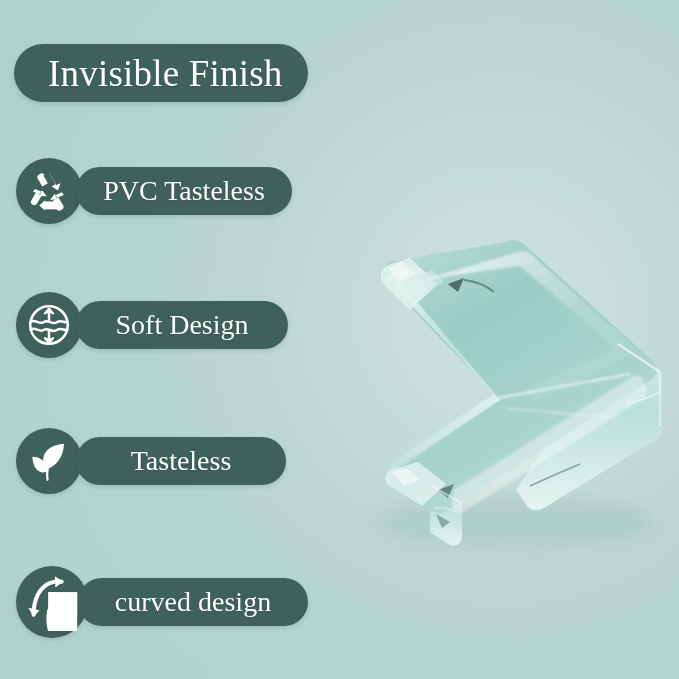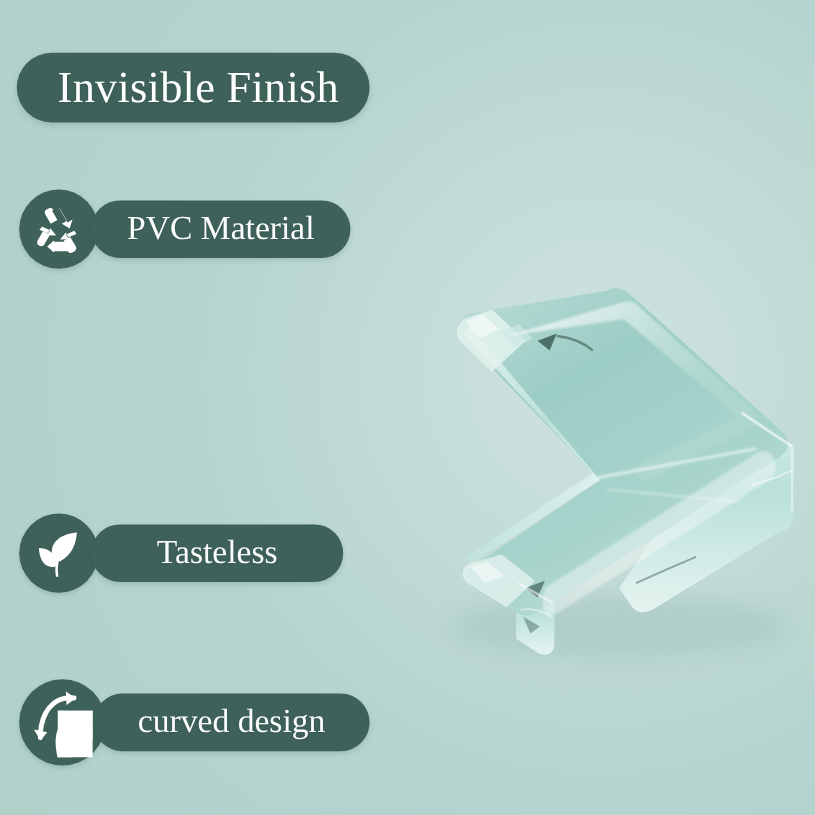--- a/index.html
+++ b/index.html
@@ -100,24 +100,40 @@
         <path d="M24.3 10.6 L30.4 21.3 L22.6 25.8 L16.2 14.7 C15.1 12.8 15.8 10.4 17.7 9.3 L20.2 7.9 C22.1 6.8 24.5 7.5 25.6 9.4 Z"></path>
         <path d="M12.6 29.2 L21.8 33 L18.4 39 L28.9 39.2 L22.3 31 L19.1 36.6 L9.5 32.6 Z"></path>
         <path d="M9.2 38.4 L21.5 38.4 L21.5 47.4 L8.7 47.4 C6.5 47.4 4.7 45.6 4.7 43.4 L4.7 42.4 C4.7 40.2 6.5 38.4 8.7 38.4 Z" transform="rotate(-60 14 43)"></path>
         <path d="M50 33.8 L40.5 38 L43.8 43.7 L33.4 44 L40.2 35.9 L43.2 41.4 L52.5 37.5 Z"></path>
         <path d="M43.7 56.2 L37.5 45.5 L45.3 41 L51.8 52.2 C52.9 54.1 52.2 56.5 50.3 57.6 L47.8 59 C45.9 60.1 43.5 59.4 42.4 57.5 Z"></path>
         <path d="M24 46.5 L44.5 46.5 L44.5 57.5 L24 57.5 Z" transform="rotate(0 34 52)"></path>
         <path d="M18.5 52 L26.5 45 L26.5 59 Z"></path>
       </svg>
     </div>
     <div class="label-pill">
-      <span class="txt">PVC Material</span>
-    </div>
-  </div>
-
+      <span class="txt">PVC Tasteless</span>
+    </div>
+  </div>
+
+  <div class="feature f1">
+    <div class="badge">
+      <svg width="50" height="50" viewBox="0 0 64 64" fill="none" stroke="#ffffff" stroke-width="3.2">
+        <circle cx="32" cy="32" r="24"></circle>
+        <path d="M8.4 28 C14 23.5 19.5 32.5 25.5 28.2 C31 24.3 36 32.8 42 28.4 C47.5 24.4 52 30 55.6 28.2" stroke-linecap="round"></path>
+        <path d="M8.4 38 C14 33.5 19.5 42.5 25.5 38.2 C31 34.3 36 42.8 42 38.4 C47.5 34.4 52 40 55.6 38.2" stroke-linecap="round"></path>
+        <path d="M32 12 L32 26" stroke-linecap="round"></path>
+        <path d="M32 40 L32 54" stroke-linecap="round"></path>
+        <path d="M27 17 L32 11.5 L37 17" stroke-linecap="round" stroke-linejoin="round" fill="#ffffff"></path>
+        <path d="M27 49 L32 54.5 L37 49" stroke-linecap="round" stroke-linejoin="round" fill="#ffffff"></path>
+      </svg>
+    </div>
+    <div class="label-pill">
+      <span class="txt">Soft Design</span>
+    </div>
+  </div>
 
   <div class="feature f3">
     <div class="badge">
       <svg width="62" height="62" viewBox="0 0 64 64">
         <path d="M28 22 L58 22 L58 62 L28 62 C28 62 24 48 28 38 C31 30 28 22 28 22 Z" fill="#ffffff"></path>
         <path d="M30 22 C44 22 52 30 52 44 L52 62" fill="#ffffff"></path>
         <path d="M28 22 L58 22 L58 44 C58 54 50 62 40 62 L28 62 Z" fill="#ffffff"></path>
         <path d="M13 45 C13 45 12 26 24 16 C32.5 9 42 11 42 11" stroke="#ffffff" stroke-width="4.2" fill="none" stroke-linecap="round"></path>
         <path d="M35 5.5 L43.5 11.2 L35.5 17" fill="#ffffff"></path>
         <path d="M7.5 38 L13.2 47.5 L19 40.5" fill="#ffffff"></path>

